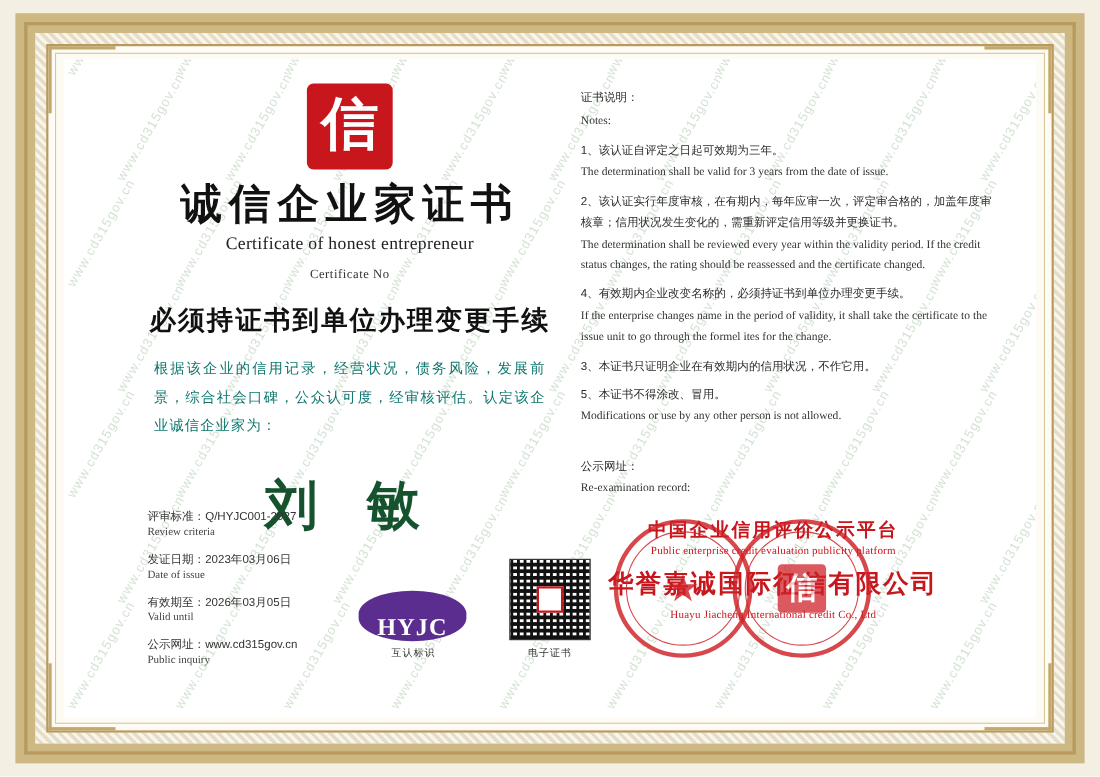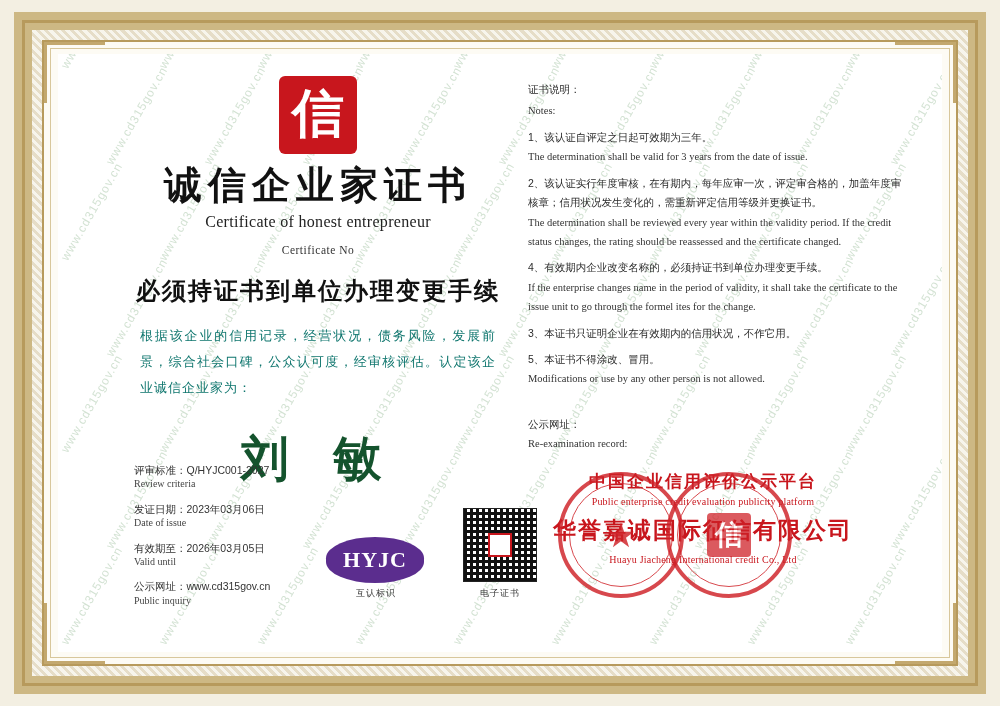--- a/index.html
+++ b/index.html
@@ -104,21 +104,21 @@
   .meta .en{font-family:"Liberation Serif", serif;font-size:10px;color:#444;}
 
   .badges{
     position:absolute;left:268px;bottom:38px;width:230px;height:90px;
   }
   .hyjc{
     position:absolute;left:0;bottom:14px;width:100px;text-align:center;
   }
   .hyjc .mark{
     width:98px;height:46px;border-radius:50%/46%;
-    background:#5b2d8e;color:#fff;display:flex;align-items:center;justify-content:center;
+    background:#5b2d8e;color:#fff;display:flex;align-items:flex-end;justify-content:center;
     font-size:22px;font-weight:bold;letter-spacing:1px;
     font-family:"Liberation Serif", serif;
   }
   .hyjc .cap{font-size:9px;color:#333;margin-top:4px;letter-spacing:1px;}
   .qr{
     position:absolute;left:126px;bottom:14px;width:96px;text-align:center;
   }
   .qrbox{
     width:72px;height:72px;margin:0 auto;background:#fff;
     border:1px solid #222;position:relative;

